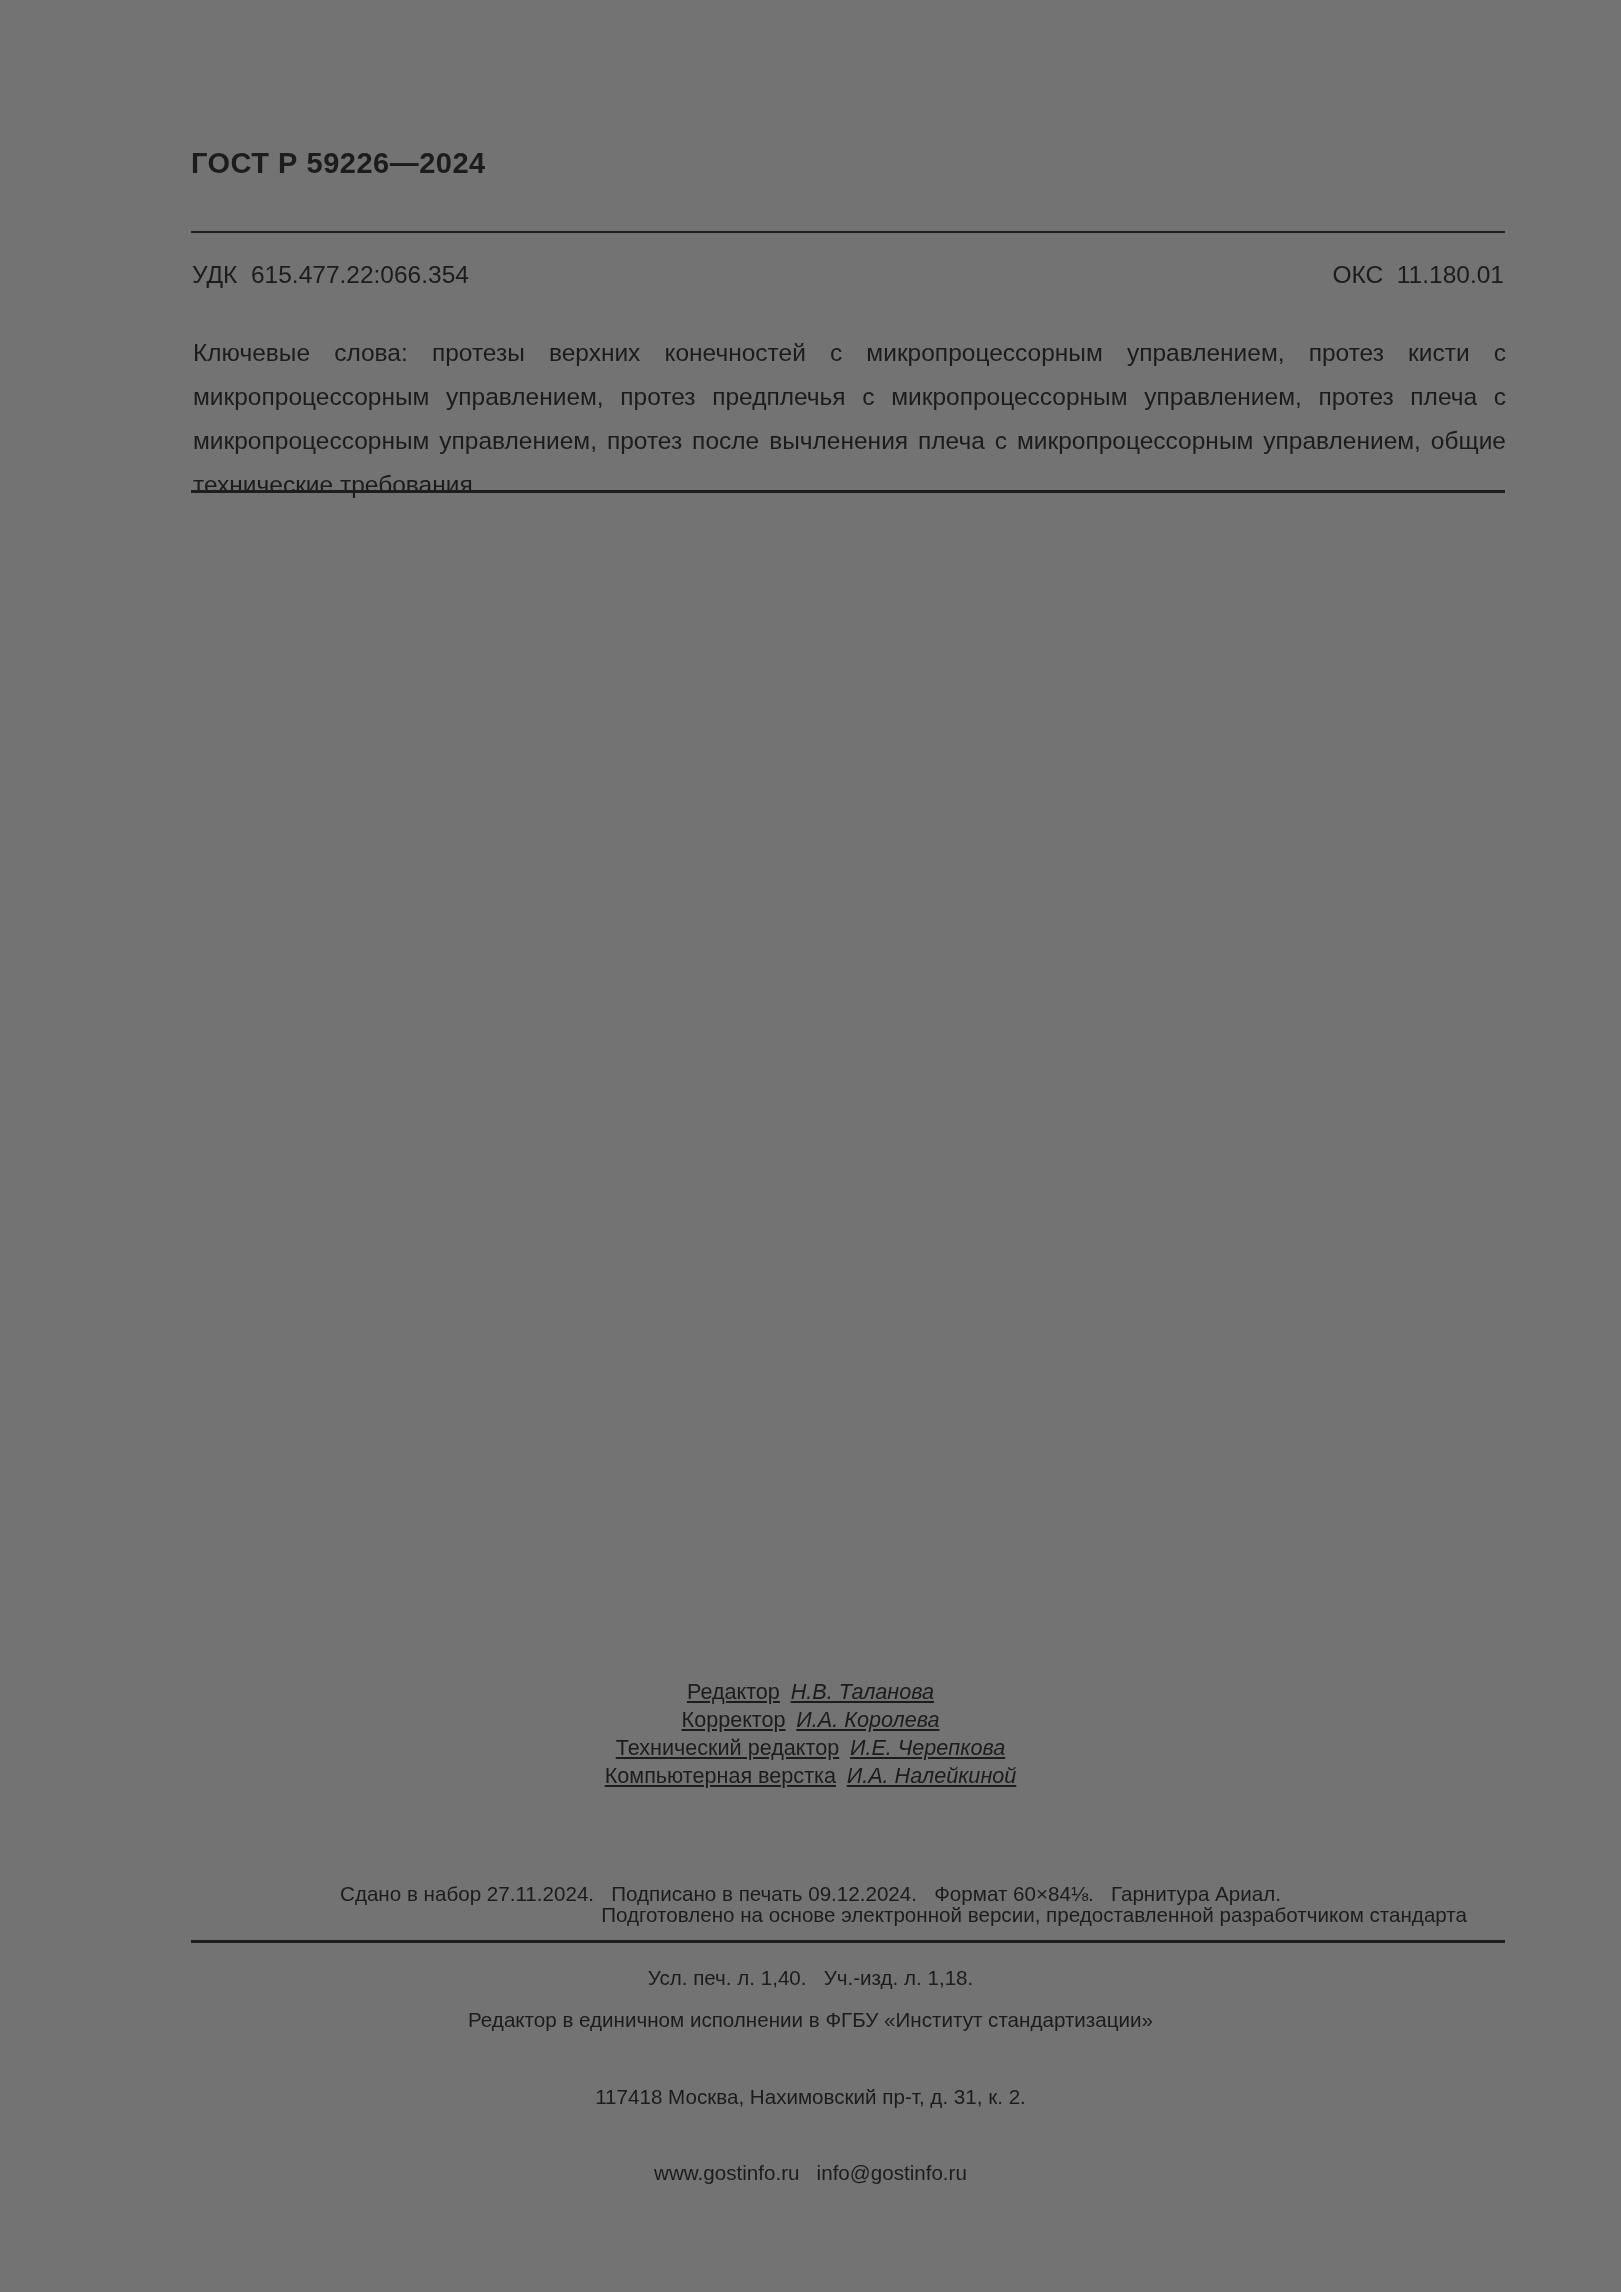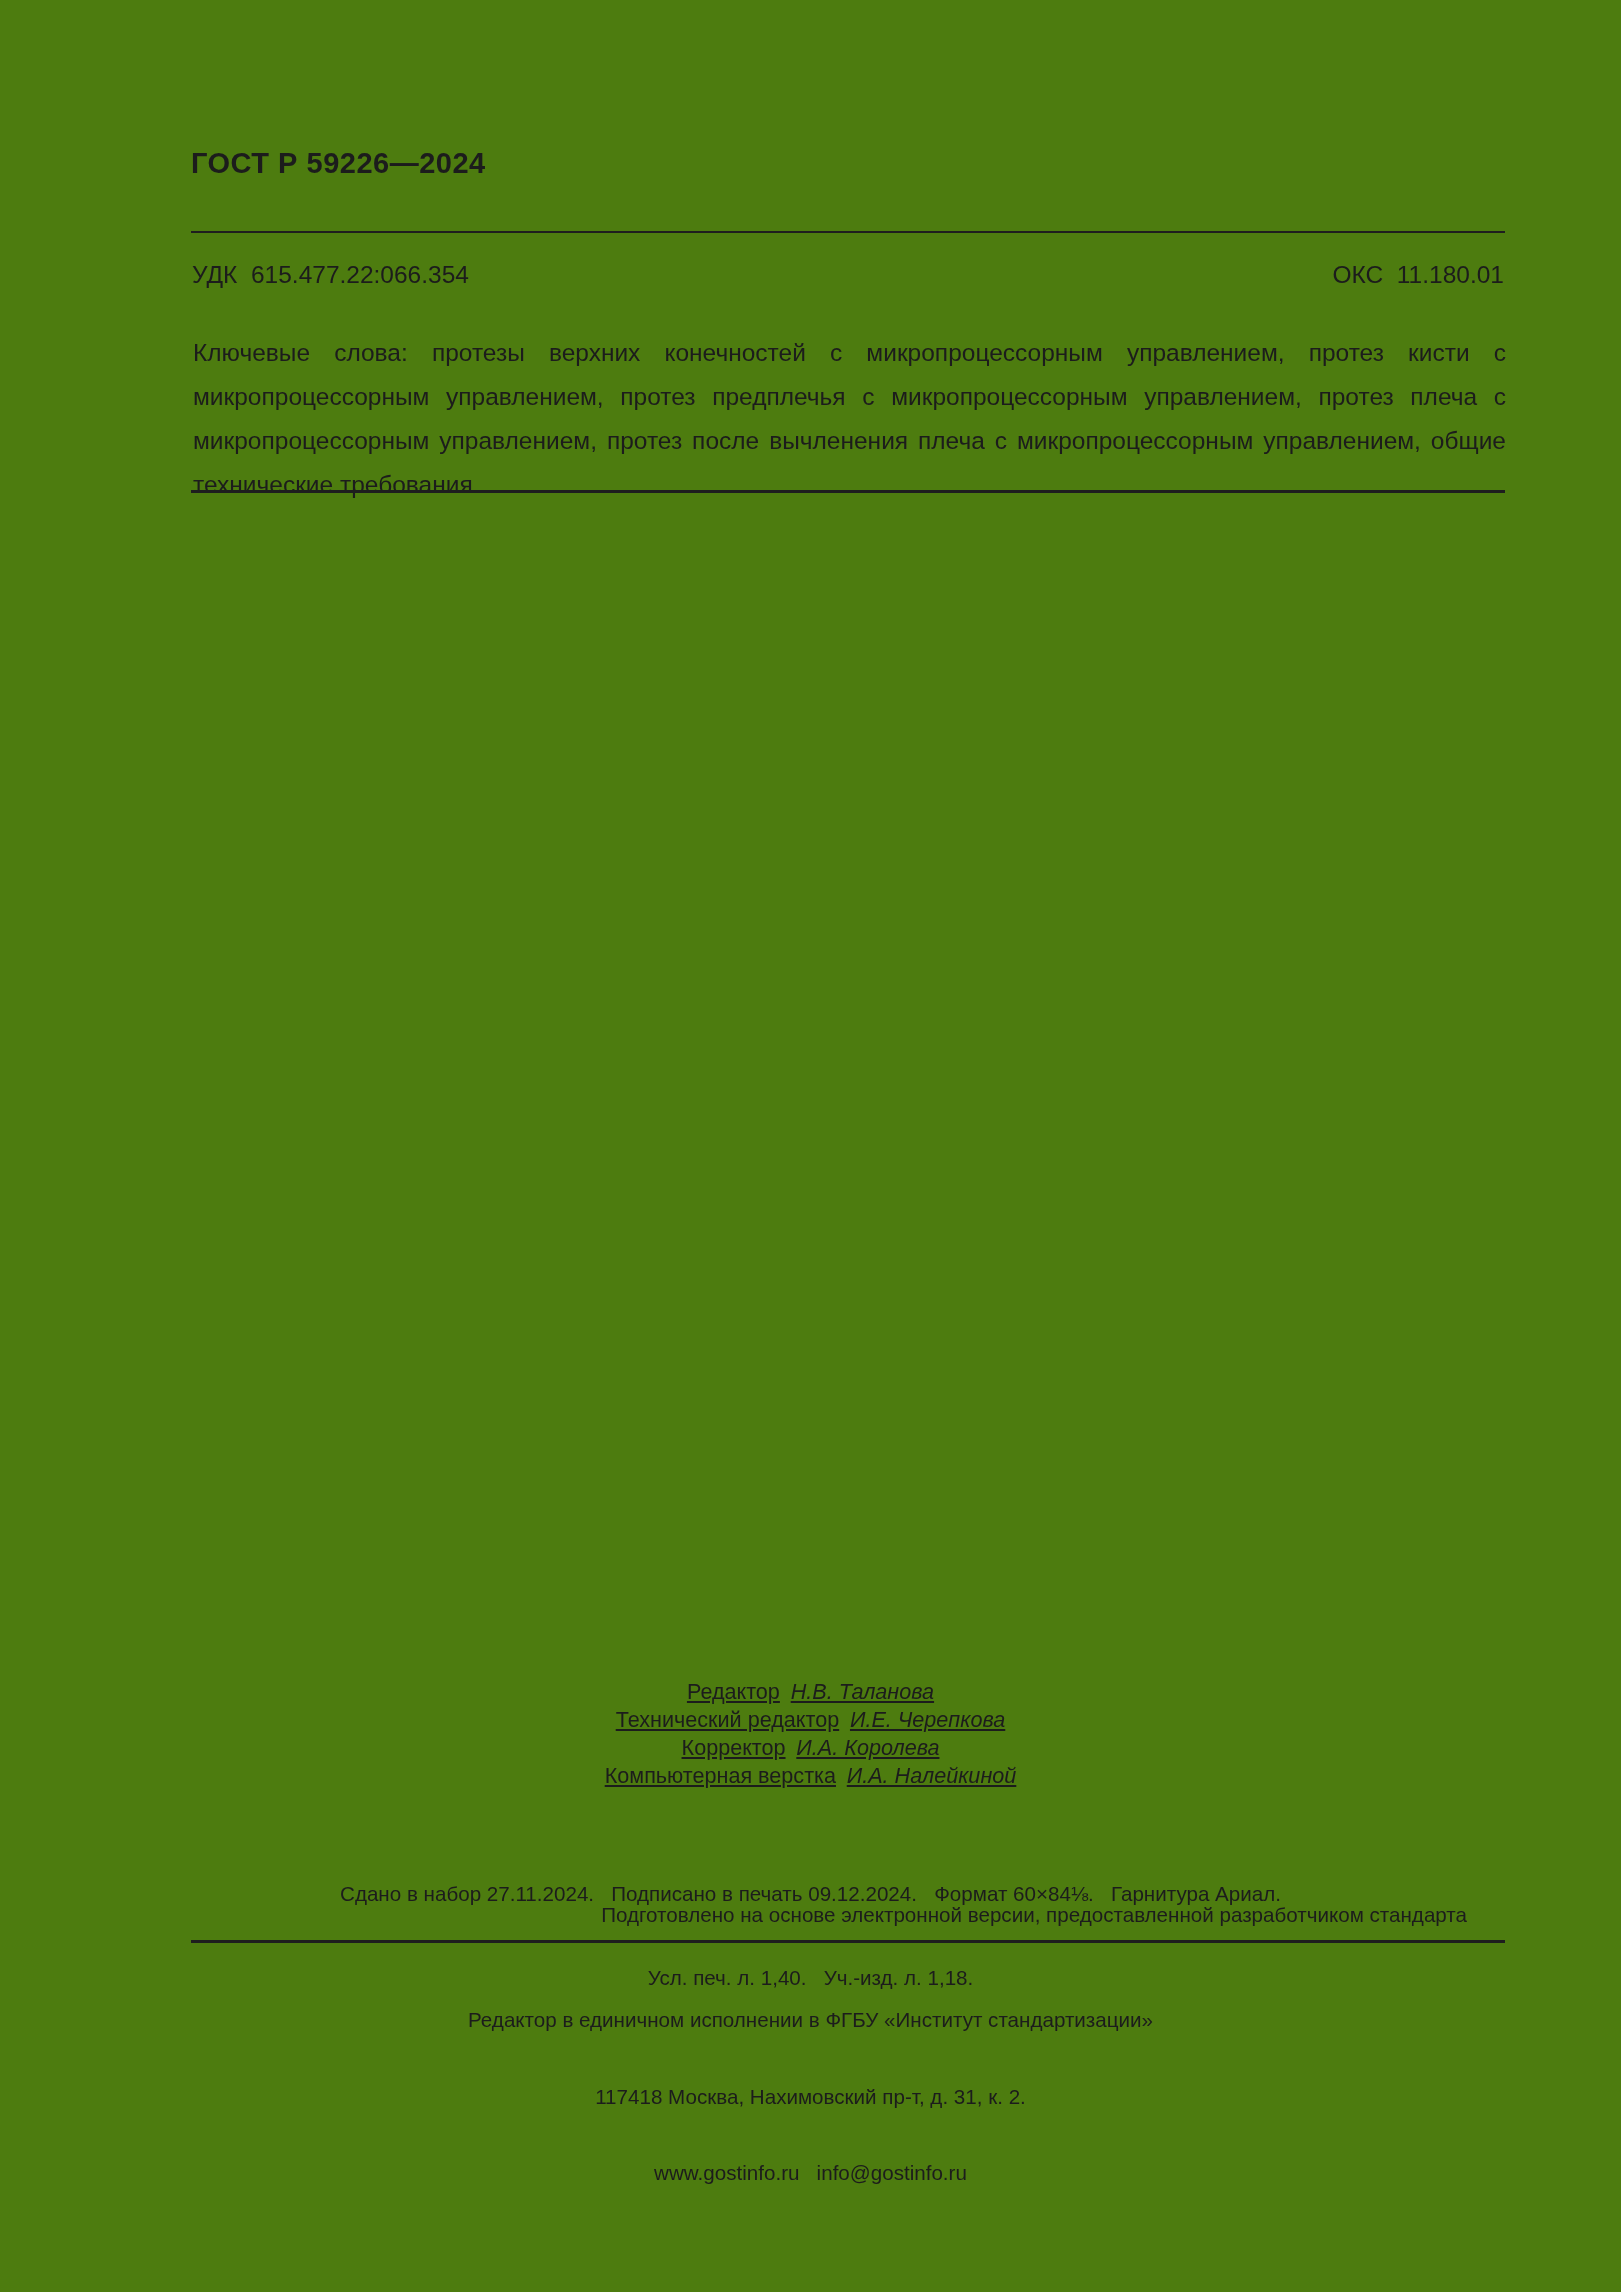--- a/index.html
+++ b/index.html
@@ -4,21 +4,21 @@
 <style>
   html, body {
     margin: 0;
     padding: 0;
     background: #ffffff;
   }
   .page {
     position: relative;
     width: 1621px;
     height: 2293px;
-    background: #4d7c0f;
+    background: #737373;
     font-family: "Liberation Sans", sans-serif;
     color: #1c1c1c;
     overflow: hidden;
   }
   .rule {
     position: absolute;
     left: 191px;
     width: 1314px;
     background: #1e1e1e;
   }
@@ -118,24 +118,24 @@
 
   <div class="keywords">Ключевые слова: протезы верхних конечностей с микропроцессорным управлением, протез кисти с микропроцессорным управлением, протез предплечья с микропроцессорным управлением, протез плеча с микропроцессорным управлением, протез после вычленения плеча с микропроцессорным управлением, общие технические требования</div>
 
   <div class="rule rule-keywords"></div>
 
   <div class="staff-block">
     <div>
       <span>Редактор</span><span class="staff-name">Н.В. Таланова</span>
     </div>
     <div>
-      <span>Технический редактор</span><span class="staff-name">И.Е. Черепкова</span>
+      <span>Корректор</span><span class="staff-name">И.А. Королева</span>
     </div>
     <div>
-      <span>Корректор</span><span class="staff-name">И.А. Королева</span>
+      <span>Технический редактор</span><span class="staff-name">И.Е. Черепкова</span>
     </div>
     <div>
       <span>Компьютерная верстка</span><span class="staff-name">И.А. Налейкиной</span>
     </div>
   </div>
 
   <div class="imprint-block">
     <div>Сдано в набор 27.11.2024.   Подписано в печать 09.12.2024.   Формат 60×84⅛.   Гарнитура Ариал.</div>
     <div>Усл. печ. л. 1,40.   Уч.-изд. л. 1,18.</div>
   </div>

